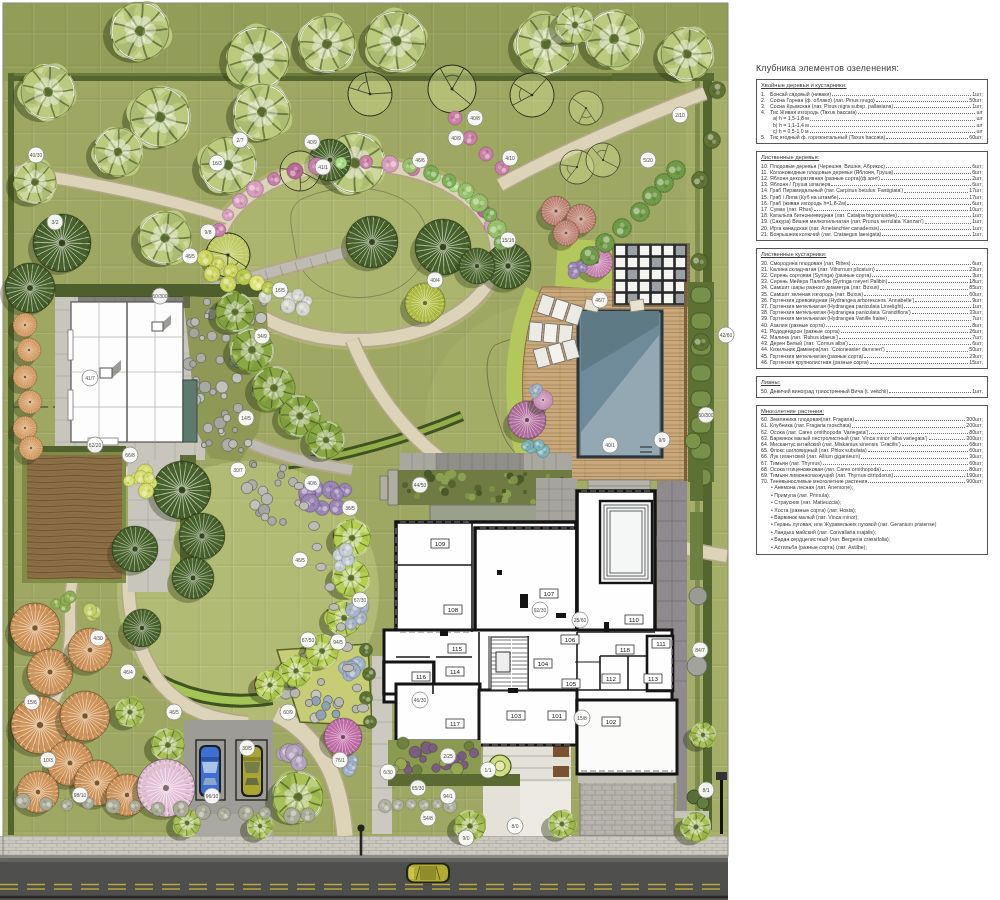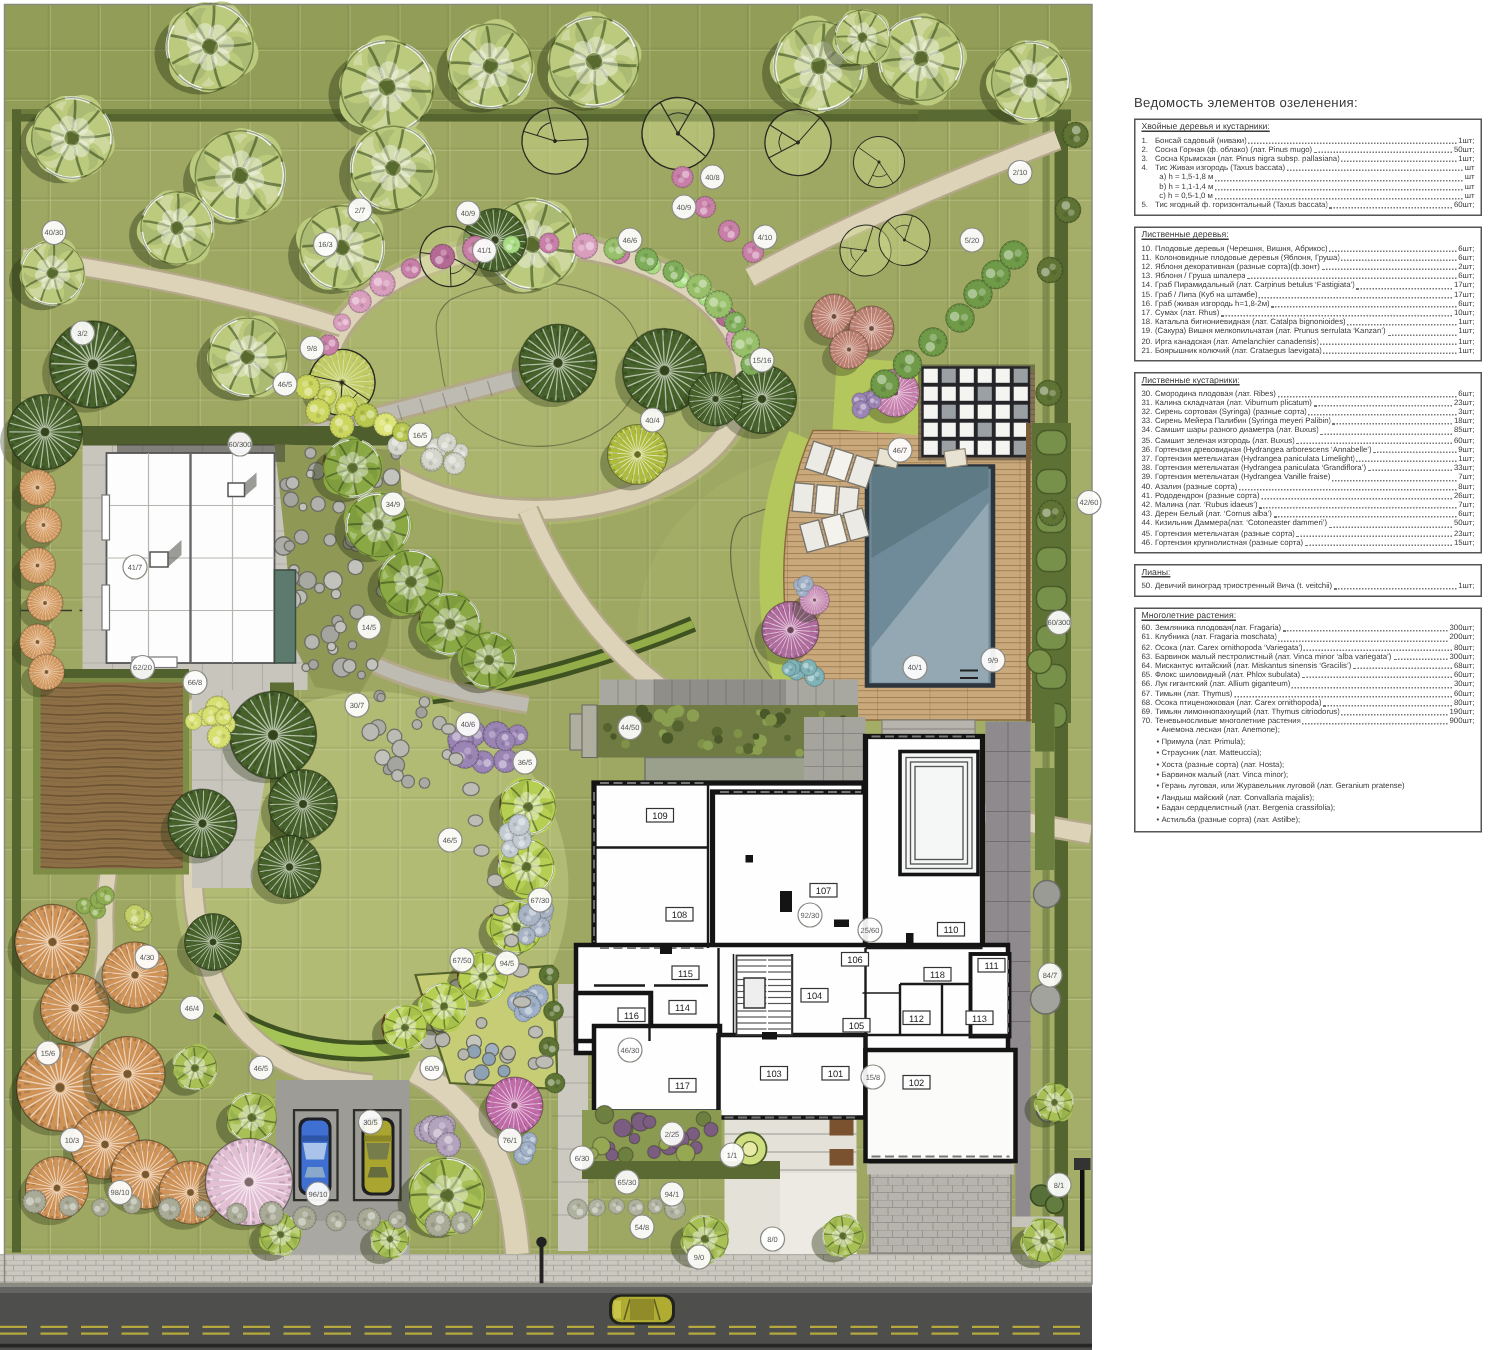--- a/index.html
+++ b/index.html
@@ -1147,21 +1147,21 @@
           <text x="420" y="486.8" font-size="5" fill="#555" text-anchor="middle">44/50</text>
         </g>
         <g>
           <circle cx="308" cy="640" r="8" fill="rgba(255,255,255,0.92)" stroke="#8a8a84" stroke-width="0.8"></circle>
           <text x="308" y="641.8" font-size="5" fill="#555" text-anchor="middle">67/50</text>
         </g>
       </g>
     </svg>
 </div>
 <div id="legend">
-<div class="ltitle">Ведомость элементов озеленения:</div>
+<div class="ltitle">Клубника элементов озеленения:</div>
 <div class="lbox">
       <div class="lhead">Хвойные деревья и кустарники:</div>
 <div class="r">
         <span class="no">1.</span>
         <span class="tx">Бонсай садовый (ниваки)</span>
         <span class="dots"></span>
         <span class="q">1шт;</span>
       </div>
 <div class="r">
         <span class="no">2.</span>

